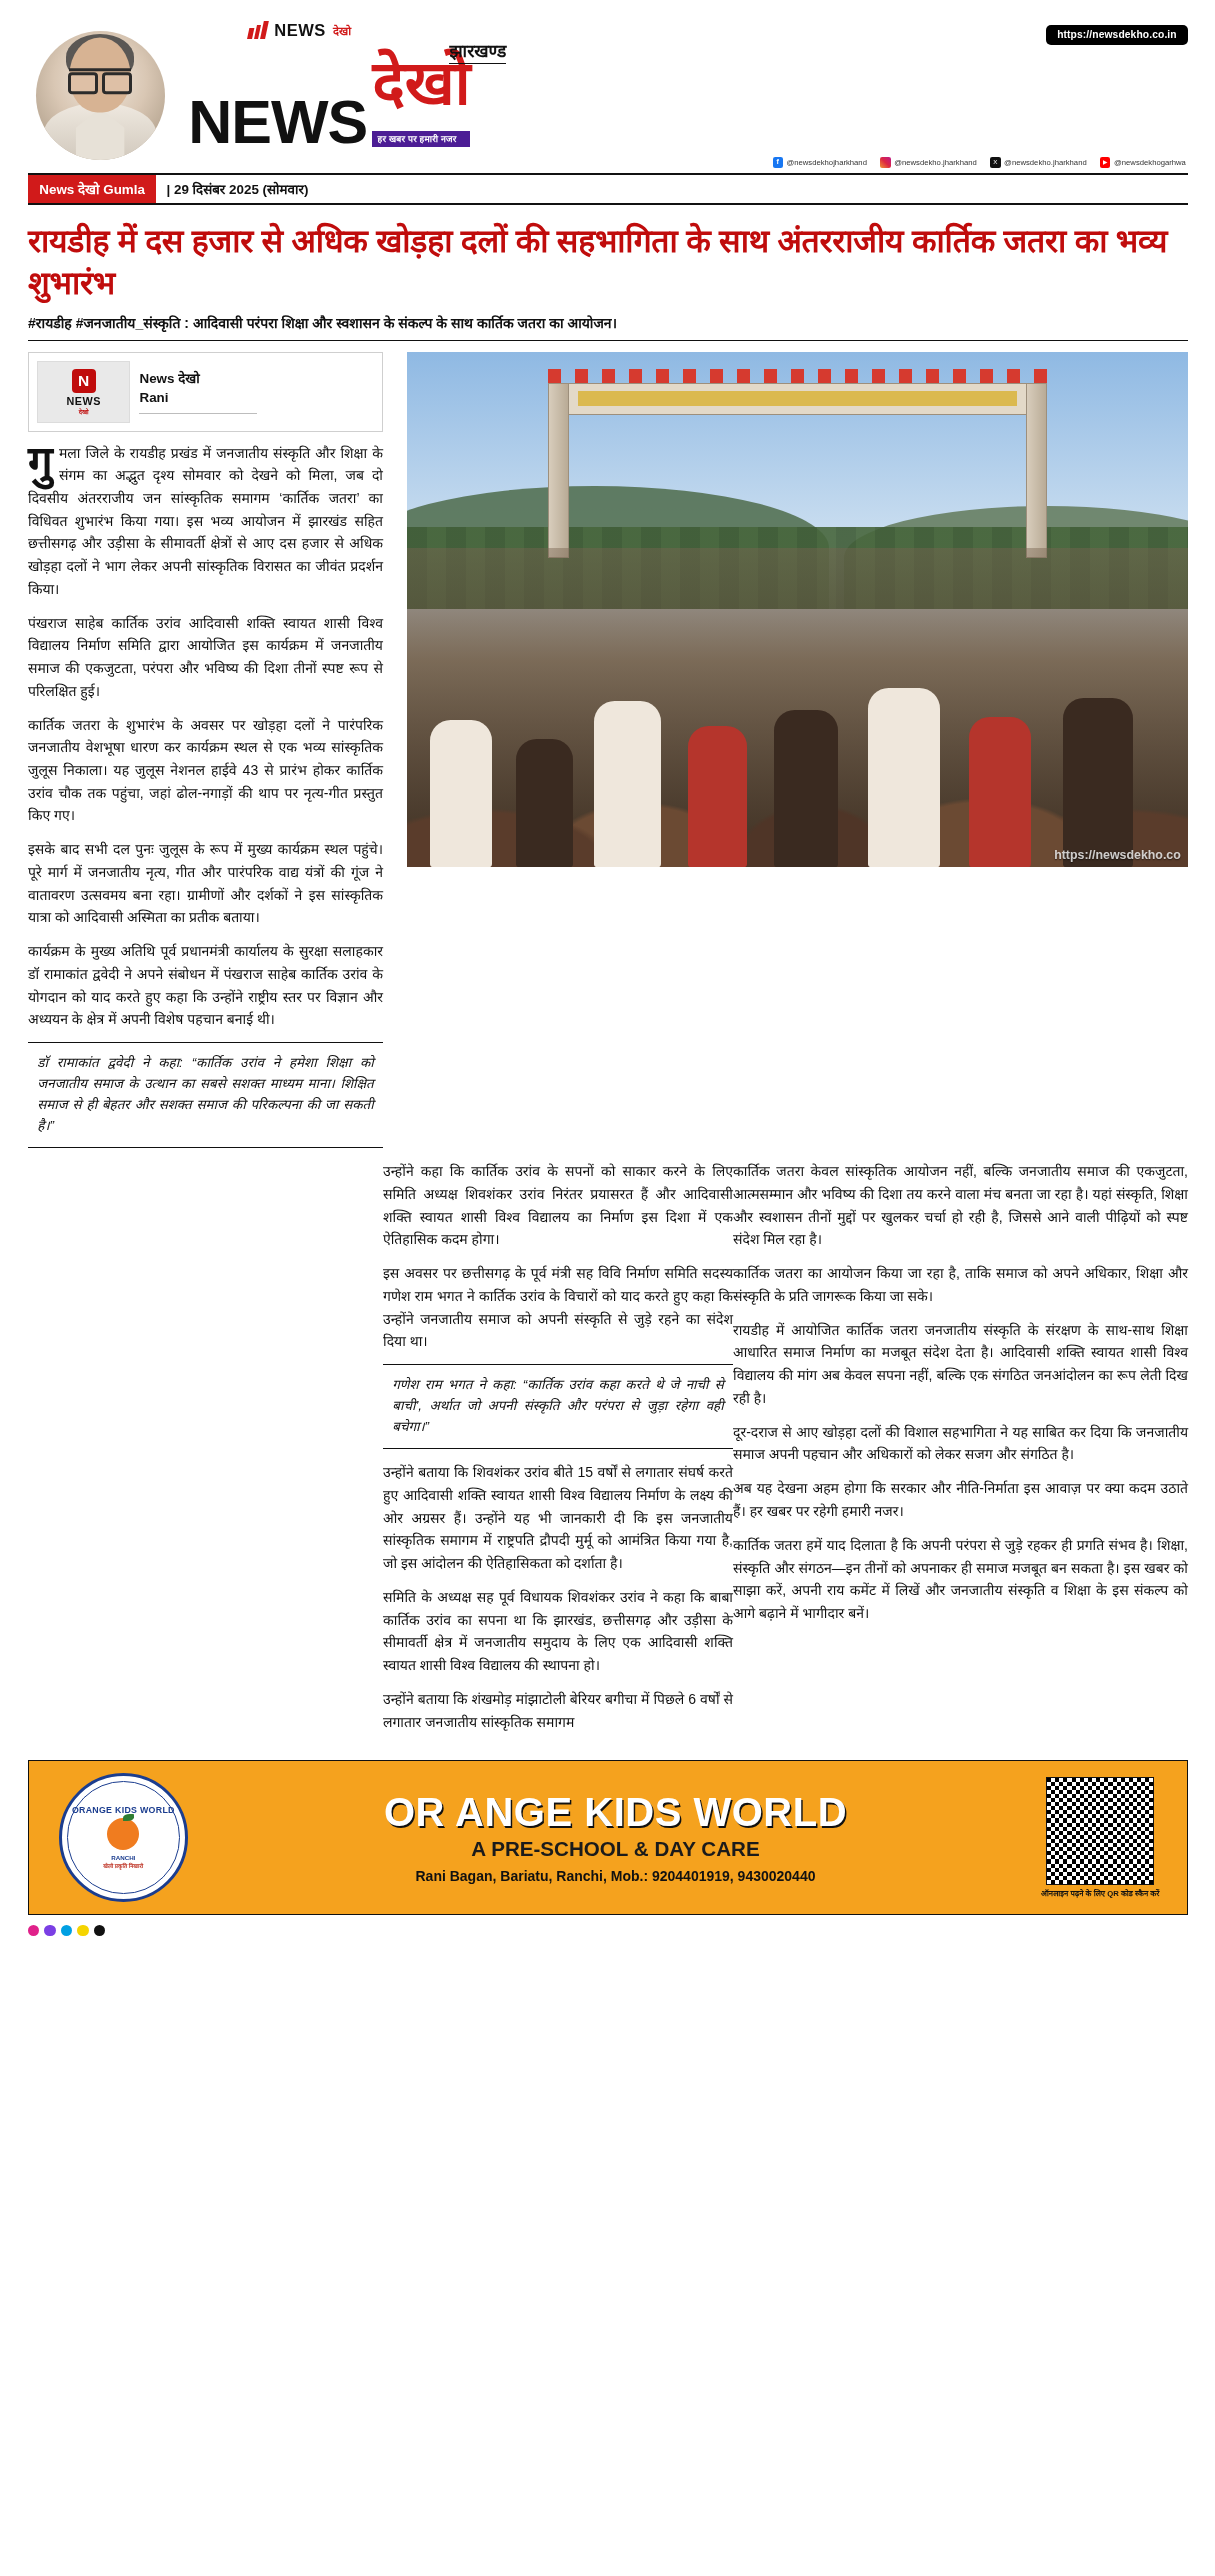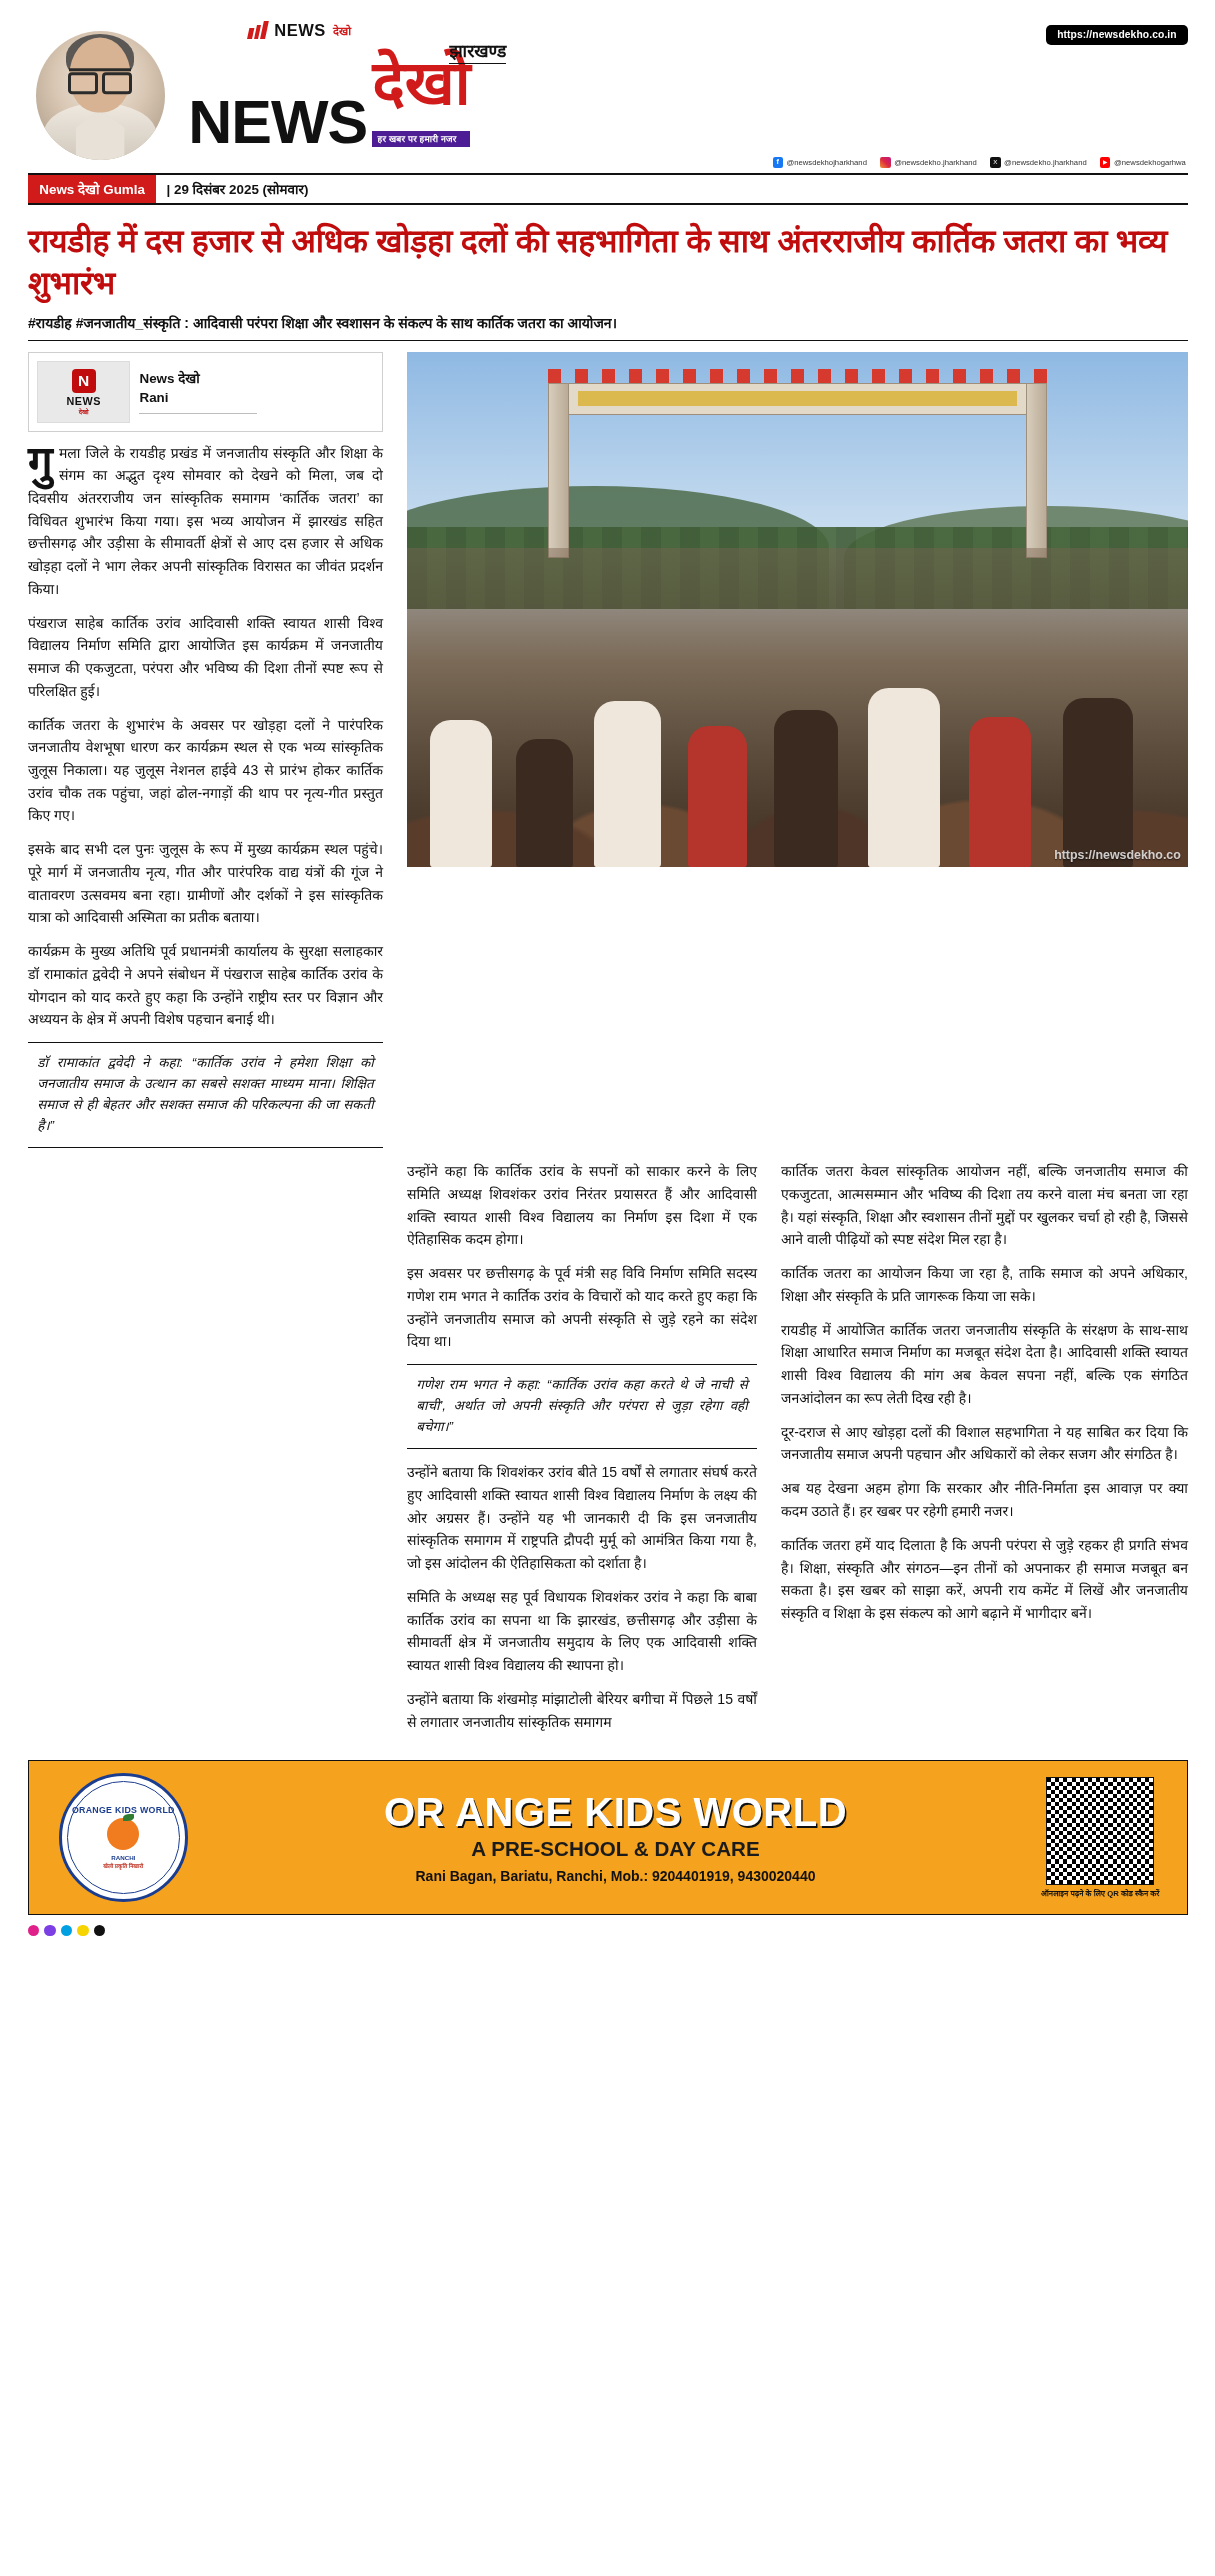--- a/index.html
+++ b/index.html
@@ -298,21 +298,20 @@
   .dark-drape { background:#3a2a20; }
   .photo-url {
     position:absolute; right:7.2px; bottom:5.2px;
     color:rgba(255,255,255,.78); font-size:12.4px; font-weight:600;
     text-shadow:0 0.5px 1.5px rgba(0,0,0,.6);
   }
 
   .cols-after {
     display:grid;
     grid-template-columns: 355px 350px 1fr;
-    column-gap: 24px;
   }
 
   
   .ad {
     margin-top: 15.5px;
     border: 1.5px solid #111;
     background: #f5a21e;
     display: grid;
     grid-template-columns: 170px 1fr 155px;
     align-items: center;
@@ -486,21 +485,21 @@
 
   <div class="cols-after">
     <div class="col"></div>
 
     <div class="col">
       <p class="body">उन्होंने कहा कि कार्तिक उरांव के सपनों को साकार करने के लिए समिति अध्यक्ष शिवशंकर उरांव निरंतर प्रयासरत हैं और आदिवासी शक्ति स्वायत शासी विश्व विद्यालय का निर्माण इस दिशा में एक ऐतिहासिक कदम होगा।</p>
       <p class="body">इस अवसर पर छत्तीसगढ़ के पूर्व मंत्री सह विवि निर्माण समिति सदस्य गणेश राम भगत ने कार्तिक उरांव के विचारों को याद करते हुए कहा कि उन्होंने जनजातीय समाज को अपनी संस्कृति से जुड़े रहने का संदेश दिया था।</p>
       <div class="quote">गणेश राम भगत ने कहा: “कार्तिक उरांव कहा करते थे जे नाची से बाची’, अर्थात जो अपनी संस्कृति और परंपरा से जुड़ा रहेगा वही बचेगा।”</div>
       <p class="body">उन्होंने बताया कि शिवशंकर उरांव बीते 15 वर्षों से लगातार संघर्ष करते हुए आदिवासी शक्ति स्वायत शासी विश्व विद्यालय निर्माण के लक्ष्य की ओर अग्रसर हैं। उन्होंने यह भी जानकारी दी कि इस जनजातीय सांस्कृतिक समागम में राष्ट्रपति द्रौपदी मुर्मू को आमंत्रित किया गया है, जो इस आंदोलन की ऐतिहासिकता को दर्शाता है।</p>
       <p class="body">समिति के अध्यक्ष सह पूर्व विधायक शिवशंकर उरांव ने कहा कि बाबा कार्तिक उरांव का सपना था कि झारखंड, छत्तीसगढ़ और उड़ीसा के सीमावर्ती क्षेत्र में जनजातीय समुदाय के लिए एक आदिवासी शक्ति स्वायत शासी विश्व विद्यालय की स्थापना हो।</p>
-      <p class="body">उन्होंने बताया कि शंखमोड़ मांझाटोली बेरियर बगीचा में पिछले 15 वर्षों से लगातार जनजातीय सांस्कृतिक समागम</p>
+      <p class="body">उन्होंने बताया कि शंखमोड़ मांझाटोली बेरियर बगीचा में पिछले 6 वर्षों से लगातार जनजातीय सांस्कृतिक समागम</p>
     </div>
 
     <div class="col">
       <p class="body">कार्तिक जतरा केवल सांस्कृतिक आयोजन नहीं, बल्कि जनजातीय समाज की एकजुटता, आत्मसम्मान और भविष्य की दिशा तय करने वाला मंच बनता जा रहा है। यहां संस्कृति, शिक्षा और स्वशासन तीनों मुद्दों पर खुलकर चर्चा हो रही है, जिससे आने वाली पीढ़ियों को स्पष्ट संदेश मिल रहा है।</p>
       <p class="body">कार्तिक जतरा का आयोजन किया जा रहा है, ताकि समाज को अपने अधिकार, शिक्षा और संस्कृति के प्रति जागरूक किया जा सके।</p>
       <p class="body">रायडीह में आयोजित कार्तिक जतरा जनजातीय संस्कृति के संरक्षण के साथ-साथ शिक्षा आधारित समाज निर्माण का मजबूत संदेश देता है। आदिवासी शक्ति स्वायत शासी विश्व विद्यालय की मांग अब केवल सपना नहीं, बल्कि एक संगठित जनआंदोलन का रूप लेती दिख रही है।</p>
       <p class="body">दूर-दराज से आए खोड़हा दलों की विशाल सहभागिता ने यह साबित कर दिया कि जनजातीय समाज अपनी पहचान और अधिकारों को लेकर सजग और संगठित है।</p>
       <p class="body">अब यह देखना अहम होगा कि सरकार और नीति-निर्माता इस आवाज़ पर क्या कदम उठाते हैं। हर खबर पर रहेगी हमारी नजर।</p>
       <p class="body">कार्तिक जतरा हमें याद दिलाता है कि अपनी परंपरा से जुड़े रहकर ही प्रगति संभव है। शिक्षा, संस्कृति और संगठन—इन तीनों को अपनाकर ही समाज मजबूत बन सकता है। इस खबर को साझा करें, अपनी राय कमेंट में लिखें और जनजातीय संस्कृति व शिक्षा के इस संकल्प को आगे बढ़ाने में भागीदार बनें।</p>
     </div>

